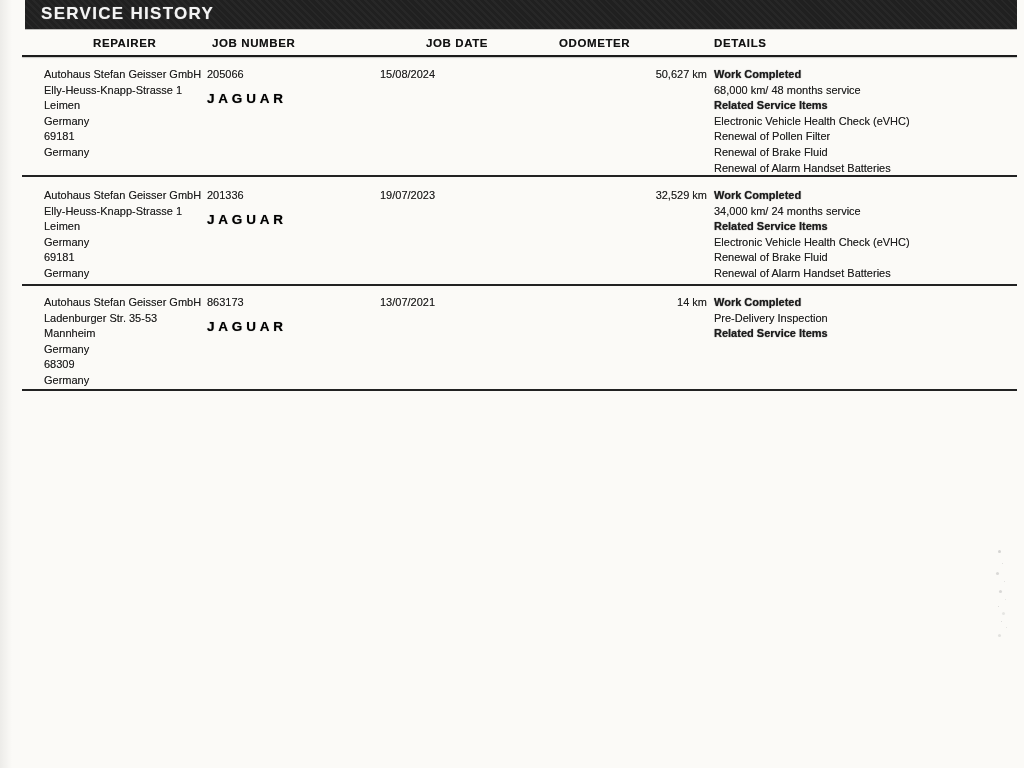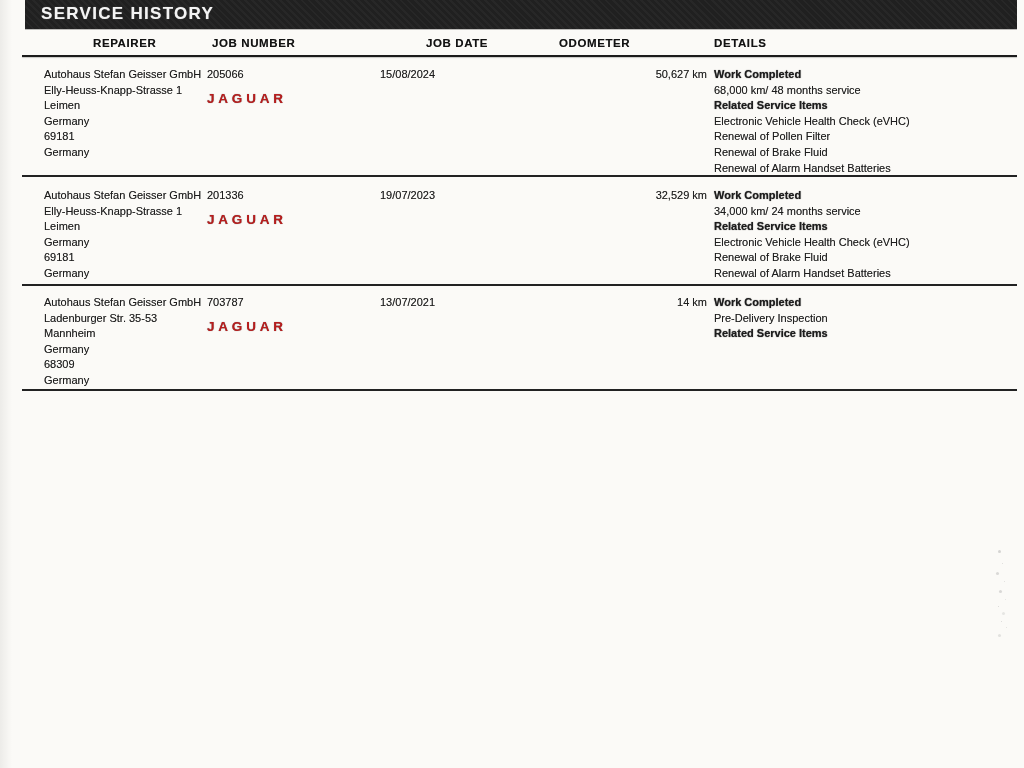--- a/index.html
+++ b/index.html
@@ -57,21 +57,21 @@
   .cell.repairer{left:22px;top:inherit;width:168px;}
   .cell.jobnum{left:185px;width:160px;}
   .cell.jobdate{left:358px;width:160px;}
   .cell.odometer{left:525px;width:160px;text-align:right;}
   .cell.details{left:692px;width:303px;}
   .row-1 .cell{top:10px;}
   .row-2 .cell{top:11px;}
   .row-3 .cell{top:9px;}
   .brand{
     margin-top:8px;
-    font-size:13.5px;font-weight:700;letter-spacing:3.8px;color:#b91c1c;
+    font-size:13.5px;font-weight:700;letter-spacing:3.8px;color:#000000;
     text-shadow:0 0 0.8px rgba(42,42,42,.7);
   }
   .d-line{white-space:nowrap;}
   .d-bold{font-weight:700;text-shadow:0 0 1px rgba(20,20,20,.8);}
   
   .smudge{
     position:absolute;left:998px;top:550px;width:3px;height:3px;border-radius:50%;
     background:rgba(135,135,135,.32);
     box-shadow:
       3px 12px 0 -1px rgba(140,140,140,.30),
@@ -160,21 +160,21 @@
     <div class="row row-3">
       <div class="cell repairer">
         <div>Autohaus Stefan Geisser GmbH</div>
         <div>Ladenburger Str. 35-53</div>
         <div>Mannheim</div>
         <div>Germany</div>
         <div>68309</div>
         <div>Germany</div>
       </div>
       <div class="cell jobnum">
-        <div>703787</div>
+        <div>863173</div>
         <div class="brand">JAGUAR</div>
       </div>
       <div class="cell jobdate">13/07/2021</div>
       <div class="cell odometer">14 km</div>
       <div class="cell details">
         <div class="d-line d-bold">Work Completed</div>
         <div class="d-line">Pre-Delivery Inspection</div>
         <div class="d-line d-bold">Related Service Items</div>
       </div>
     </div>

